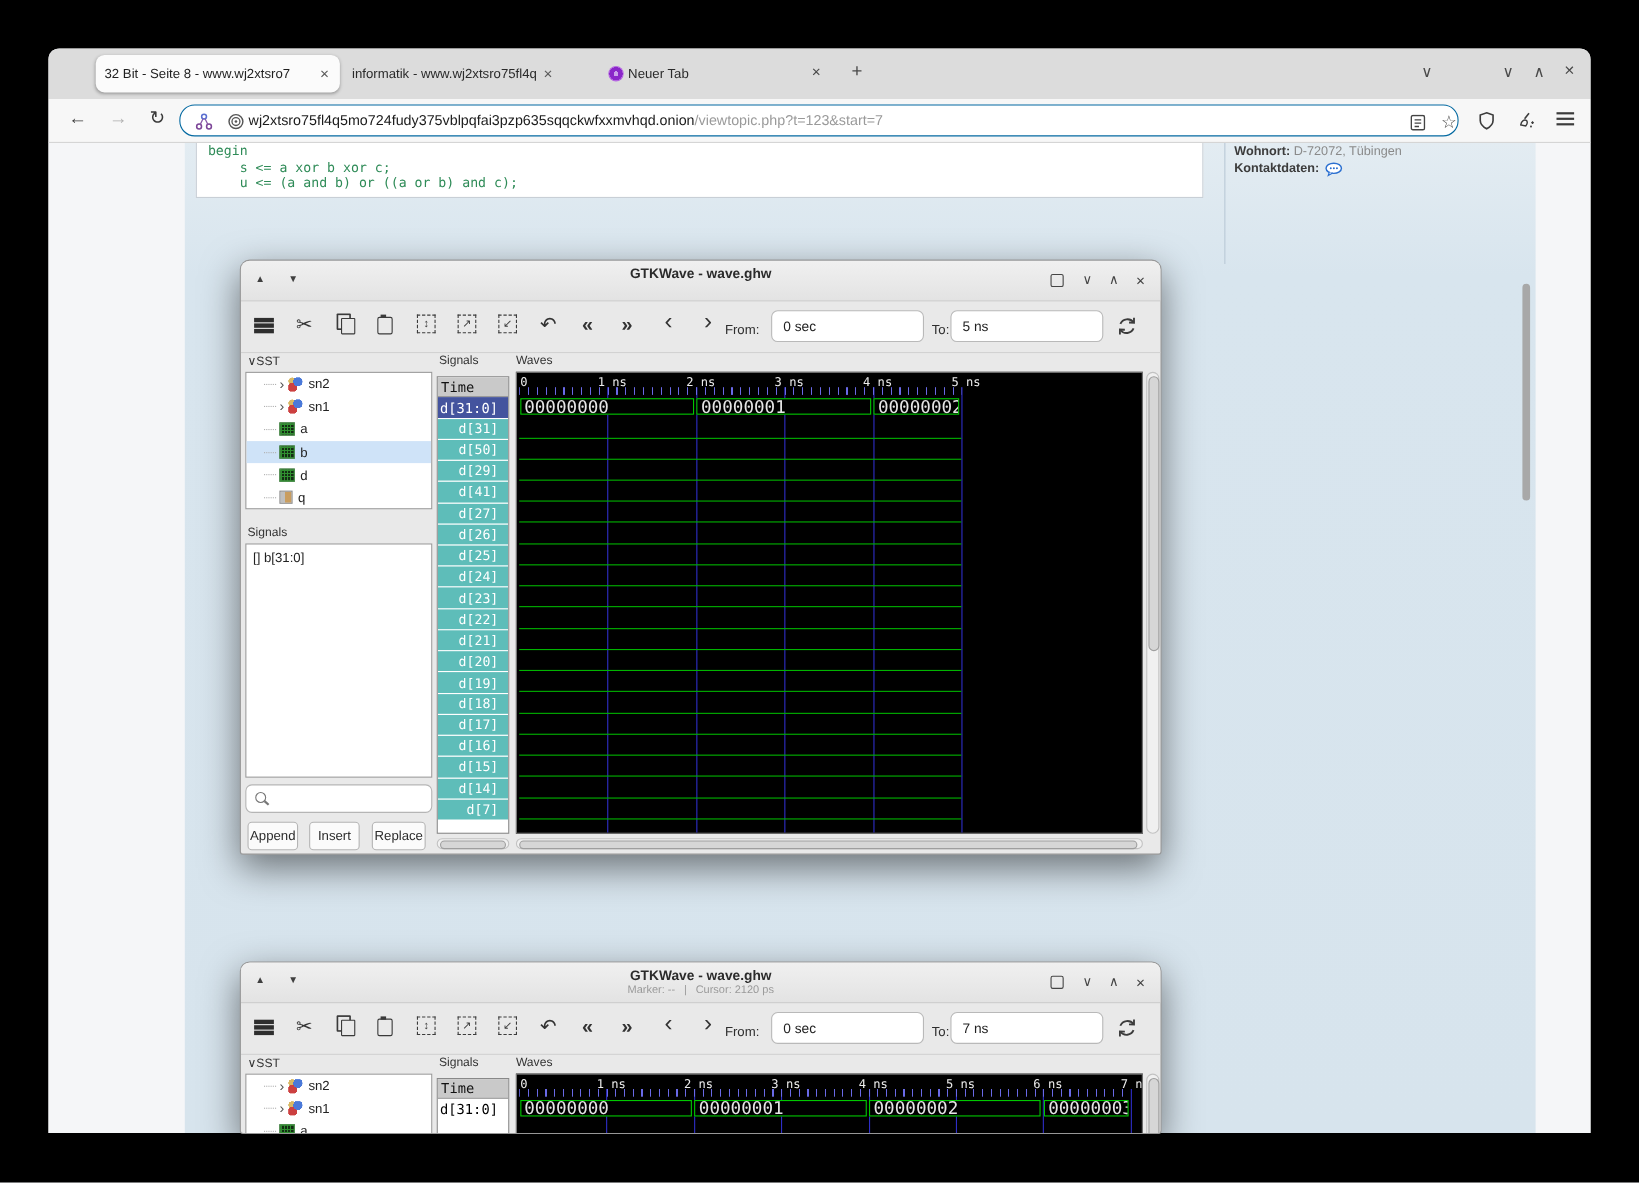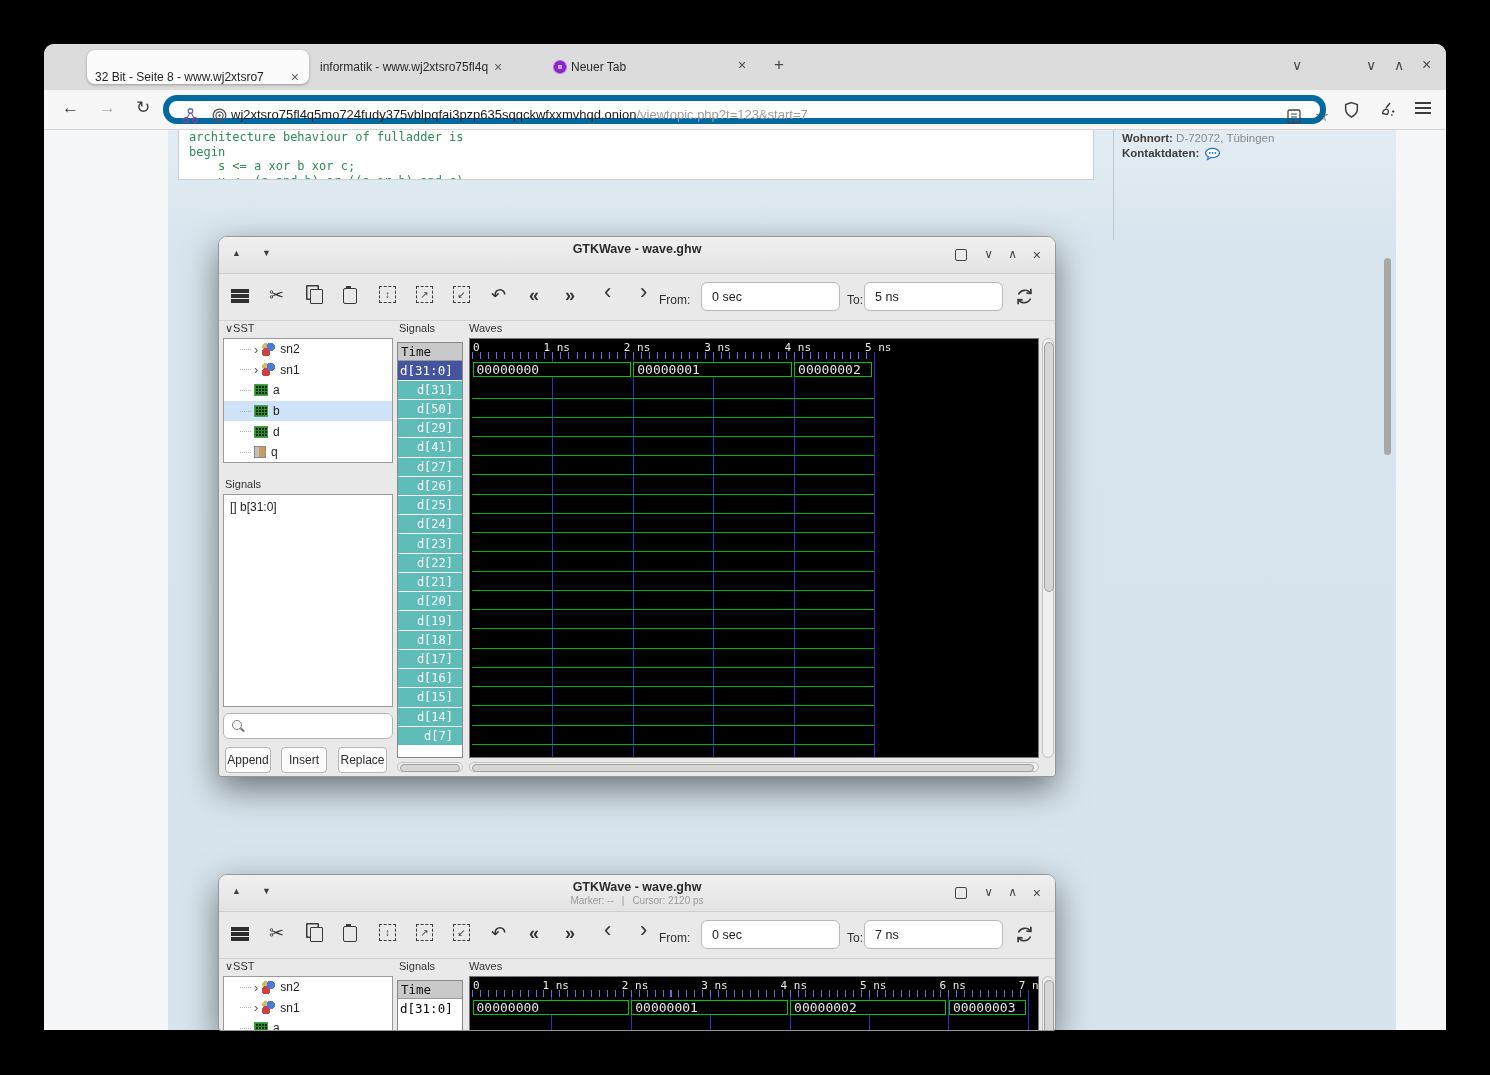--- a/index.html
+++ b/index.html
@@ -3,36 +3,36 @@
 <meta charset="utf-8">
 <style>
   html,body{margin:0;padding:0}
   body{width:1490px;height:1075px;background:#000;position:relative;overflow:hidden;
        font-family:"Liberation Sans",sans-serif;-webkit-font-smoothing:antialiased}
   
   #browser{position:absolute;left:44px;top:44px;width:1402px;height:986px;background:#f5f6f8;
            border-radius:10px 10px 0 0;overflow:hidden}
   #tabstrip{position:absolute;left:0;top:0;width:100%;height:46px;background:#dcdcdc}
   .tab-active{position:absolute;left:43px;top:6px;width:222px;height:34px;background:#fbfbfb;
-              border-radius:8px;box-shadow:0 1px 3px rgba(0,0,0,.3);display:flex;align-items:flex-end;
+              border-radius:8px;box-shadow:0 1px 3px rgba(0,0,0,.3);display:flex;align-items:center;
               padding:0 8px;font-size:12px;color:#1f1f1f;box-sizing:border-box}
   .tab-active .ttl{flex:1;white-space:nowrap;overflow:hidden;position:relative}
   .tab-active .ttl::after{content:"";position:absolute;right:0;top:0;bottom:0;width:26px;
               background:linear-gradient(90deg,rgba(251,251,251,0),#fbfbfb)}
   .tab-plain{position:absolute;top:6px;height:34px;display:flex;align-items:center;gap:4px;
              font-size:12px;color:#2a2a2a}
   .tab-close{color:#5c5c5c;font-size:14px;line-height:1;padding:0 2px;cursor:default}
   .newtab-dot{width:14px;height:14px;border-radius:50%;
               background:radial-gradient(circle at 50% 50%,#caa0ea 0 22%,#8a27c9 23% 60%,#b465e0 61% 100%)}
   .strip-ic{position:absolute;top:14px;font-size:14px;color:#4a4a4a;line-height:1}
   #urlrow{position:absolute;left:0;top:46px;width:100%;height:40px;background:#f7f7f7;
           border-bottom:1px solid #d5d5d5;box-sizing:border-box}
   .nav-ic{position:absolute;top:9px;font-size:17px;color:#3a3a3a;line-height:1}
   #urlfield{position:absolute;left:119px;top:5px;width:1163px;height:29px;background:#fff;
-            border:6px solid #0369a1;border-radius:14px;box-sizing:border-box;display:flex;align-items:center}
+            border:1px solid #0369a1;border-radius:14px;box-sizing:border-box;display:flex;align-items:center}
   #urltext{position:absolute;left:62px;top:6px;font-size:13px;color:#1b1b1b;white-space:nowrap}
   #urltext .path{color:#9a9a9a}
   .ufld-ic{position:absolute;top:6px}
   
   #content{position:absolute;left:0;top:86px;right:0;bottom:0;background:#f5f6f8;overflow:hidden}
   #pagecol{position:absolute;left:124px;top:0;width:1228px;height:100%;
            background:linear-gradient(180deg,#e3ecf2 0,#d8e5ee 120px,#d7e4ed 100%)}
   #codebox{position:absolute;left:10px;top:-14px;width:916px;height:64px;background:#fff;
            border:1px solid #c8cfd6;box-sizing:border-box;overflow:hidden;
            padding:13px 0 0 10px;font-family:"DejaVu Sans Mono",monospace;font-size:12px;
@@ -111,21 +111,21 @@
   .sg-bit{height:19.24px;background:#5ebdb9;color:#fff;font-size:12px;display:flex;align-items:center;
           justify-content:flex-end;padding-right:9px;border-top:1px solid #fff;box-sizing:border-box}
   .wavecanvas{position:absolute;left:250px;top:17px;width:570px;height:420px;background:#000;
               border:1px solid #777;box-sizing:border-box;overflow:hidden;
               font-family:"DejaVu Sans Mono",monospace}
   .tl-label{position:absolute;top:2px;font-size:11px;color:#ececec;white-space:nowrap}
   .ticks{position:absolute;top:13px;left:2px;height:7px}
   .grid{position:absolute;top:13px;bottom:0;width:1px;background:#2e2ec8}
   .seg{position:absolute;top:23px;height:15px;border:1px solid #00c800;background:#000;box-sizing:border-box;
        overflow:hidden}
-  .seg span{font-size:13px;color:#e6e6e6;padding-left:3px;line-height:13px;display:block;white-space:nowrap}
+  .seg span{font-size:16px;color:#e6e6e6;padding-left:3px;line-height:13px;display:block;white-space:nowrap}
   .bitline{position:absolute;height:1px;background:#00b400;left:2px}
   .vscroll{position:absolute;left:823px;top:17px;width:12px;height:420px;background:#f0f0f0;
            border:1px solid #c2c2c2;border-radius:6px;box-sizing:border-box}
   .hscroll{position:absolute;top:441px;height:10px;background:#f0f0f0;border:1px solid #c2c2c2;
            border-radius:5px;box-sizing:border-box}
   .sthumb{position:absolute;background:#d6d6d6;border:1px solid #9e9e9e;border-radius:5px}
   svg{display:block}
 </style>
 </head>
 <body>
@@ -194,21 +194,21 @@
           <path d="M14 11.5h2.4M15.2 10.3v2.4M13 15h1.6M13.8 14.2v1.6" stroke="#3c3c3c" stroke-width="1.1"></path>
         </svg>
     </span>
     <span class="ufld-ic" style="left:1371px;top:12px">
       <div style="width:16px;height:2px;background:#3c3c3c;box-shadow:0 5px 0 #3c3c3c,0 10px 0 #3c3c3c"></div>
     </span>
   </div>
 
   <div id="content">
     <div id="pagecol">
-      <div id="codebox"><div>architecture behaviour of fulladder is</div><div>begin</div><div>    s &lt;= a xor b xor c;</div><div>    u &lt;= (a and b) or ((a or b) and c);</div></div>
+      <div id="codebox"><div>begin</div><div>    s &lt;= a xor b xor c;</div><div>    u &lt;= (a and b) or ((a or b) and c);</div></div>
       <div id="profsep"></div>
       <div id="profile">
         <div><b>Wohnort:</b> <span class="val">D-72072, Tübingen</span></div>
         <div style="display:flex;align-items:center;gap:5px">
             <b>Kontaktdaten:</b>
           <span>
             <svg width="18" height="14" viewBox="0 0 18 14">
                 <ellipse cx="8.5" cy="6" rx="7" ry="4.6" fill="#fff" stroke="#2a6fd0" stroke-width="1.3"></ellipse>
                 <path d="M4.5 9.5 3.5 12.5 7.5 10.3" fill="#fff" stroke="#2a6fd0" stroke-width="1.1"></path>
                 <circle cx="5.8" cy="6" r=".9" fill="#2a6fd0"></circle>

